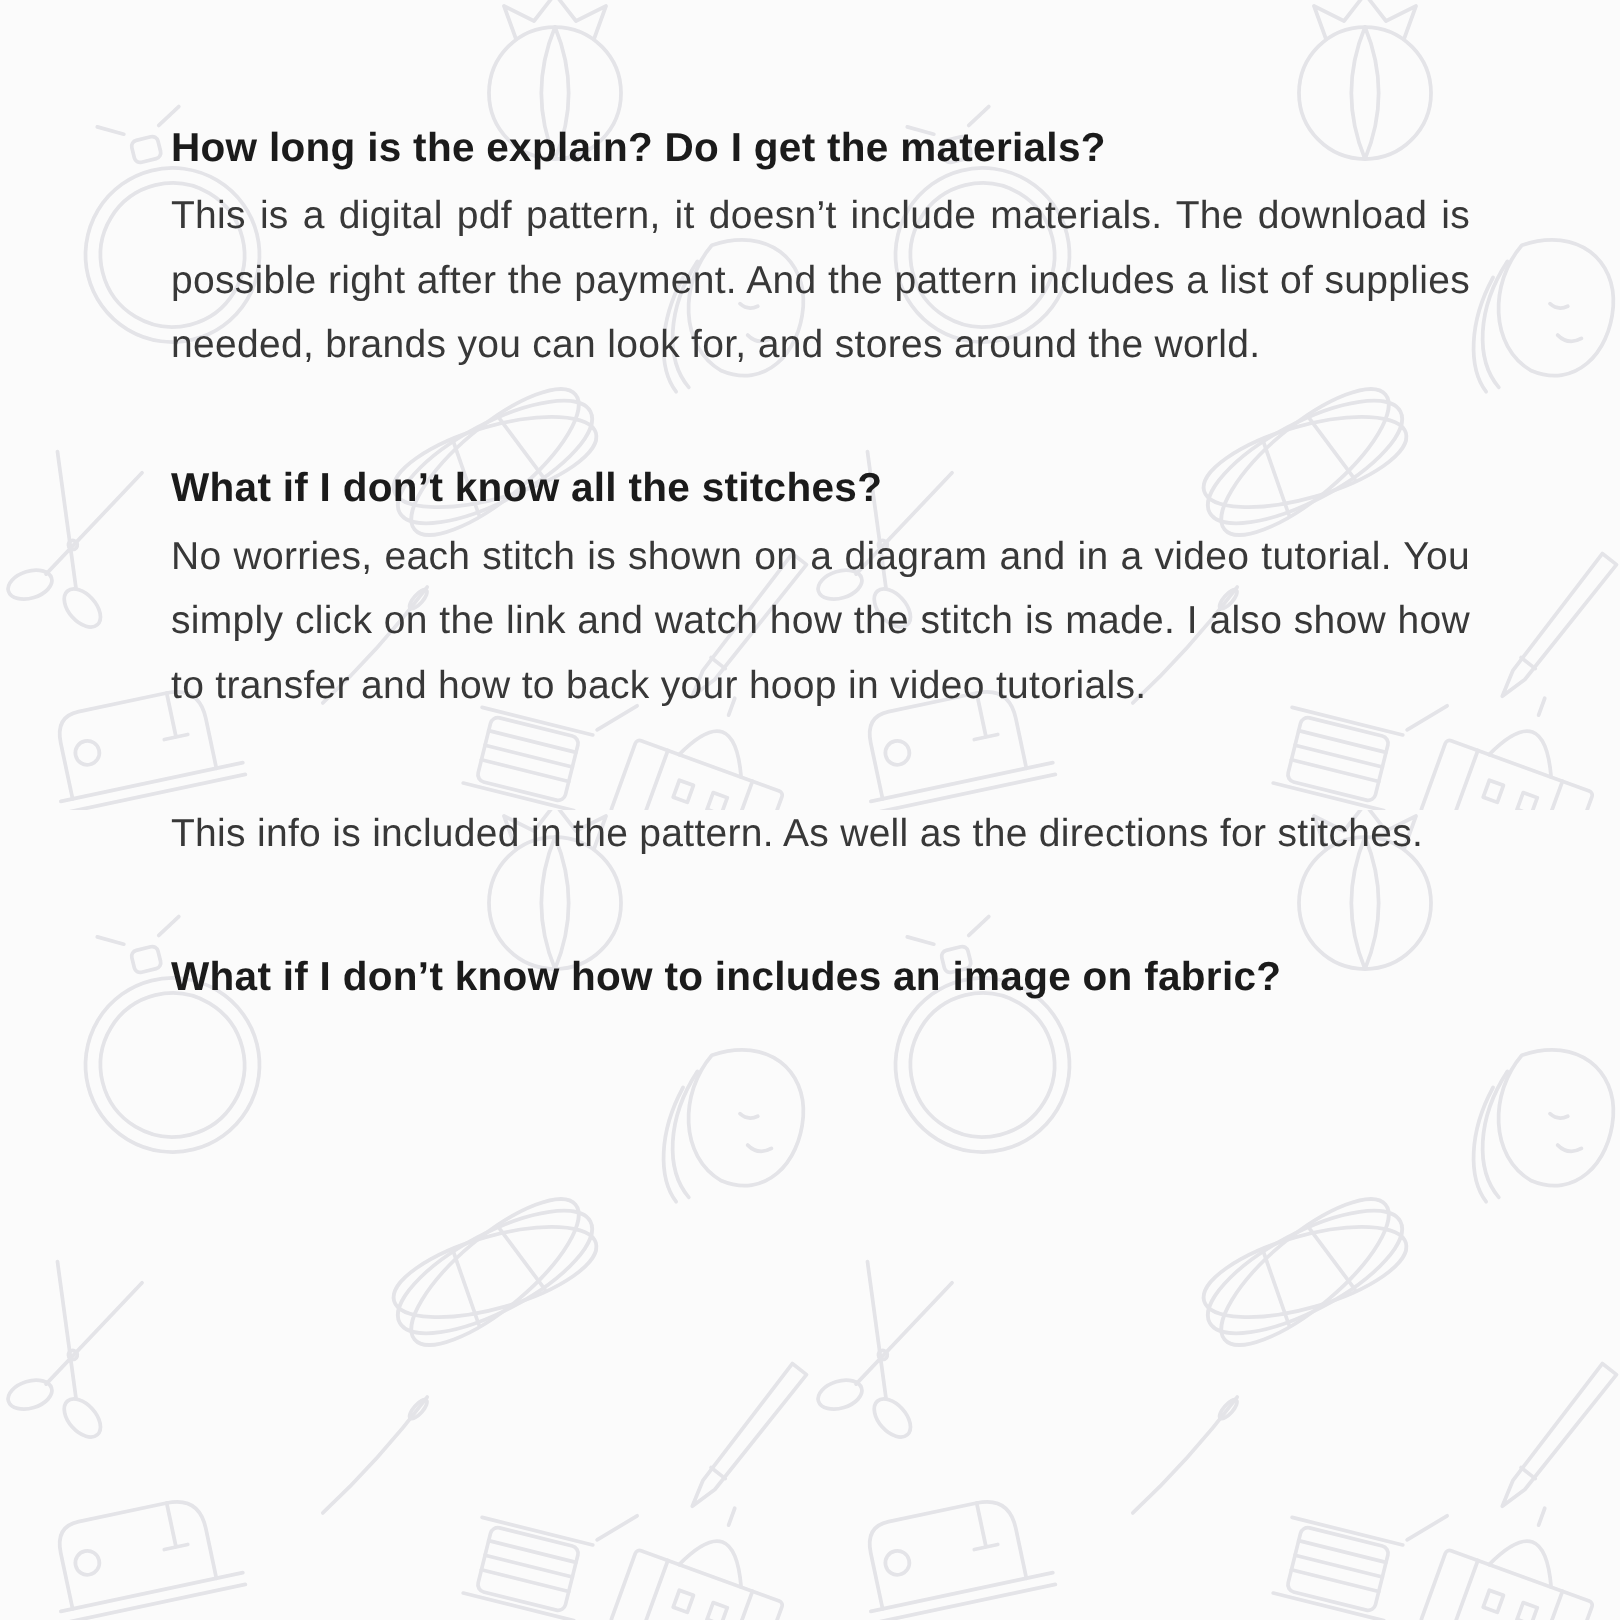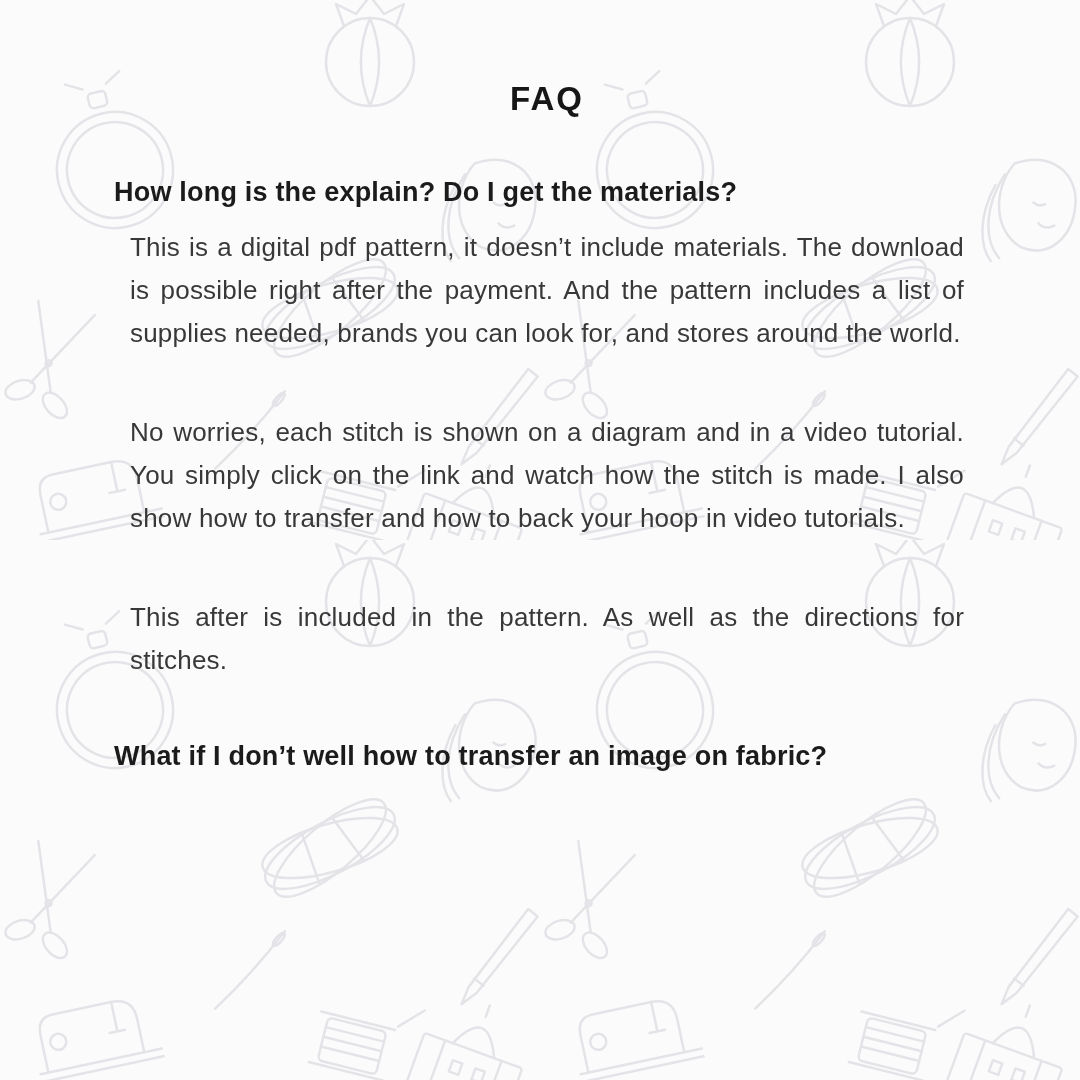--- a/index.html
+++ b/index.html
@@ -40,21 +40,21 @@
     line-height: 36px;
     color: #1b1b1b;
     margin: 0 0 6px 0;
     letter-spacing: 0.2px;
   }
   .faq-answer {
     font-size: 26px;
     font-weight: 400;
     line-height: 43px;
     color: #383838;
-    margin: 16px;
+    margin: 0;
     text-align: justify;
     letter-spacing: 0.2px;
   }
 </style>
 </head>
 <body>
 
 <div class="canvas">
 
   <svg class="bg-pattern" width="1080" height="1080" viewBox="0 0 1080 1080" aria-hidden="true">
@@ -131,33 +131,33 @@
       </g>
       <pattern id="doodles" width="540" height="540" patternUnits="userSpaceOnUse">
         <use href="#doodle-tile"></use>
       </pattern>
     </defs>
     <rect width="1080" height="1080" fill="#fbfbfb"></rect>
     <rect width="1080" height="1080" fill="url(#doodles)"></rect>
   </svg>
 
   <div class="content">
-    <h1 class="page-title">FAQ</h1>
 
     <section class="faq-section">
       <h2 class="faq-question">How long is the explain? Do I get the materials?</h2>
       <p class="faq-answer">This is a digital pdf pattern, it doesn’t include materials. The download is possible right after the payment. And the pattern includes a list of supplies needed, brands you can look for, and stores around the world.</p>
     </section>
 
     <section class="faq-section">
+      <h2 class="faq-question">What if I don’t know all the stitches?</h2>
       <p class="faq-answer">No worries, each stitch is shown on a diagram and in a video tutorial. You simply click on the link and watch how the stitch is made. I also show how to transfer and how to back your hoop in video tutorials.</p>
     </section>
 
     <section class="faq-section">
-      <p class="faq-answer">This after is included in the pattern. As well as the directions for stitches.</p>
+      <p class="faq-answer">This info is included in the pattern. As well as the directions for stitches.</p>
     </section>
 
     <section class="faq-section">
-      <h2 class="faq-question">What if I don’t well how to transfer an image on fabric?</h2>
+      <h2 class="faq-question">What if I don’t know how to includes an image on fabric?</h2>
     </section>
   </div>
 
 </div>
 
 </body></html>

